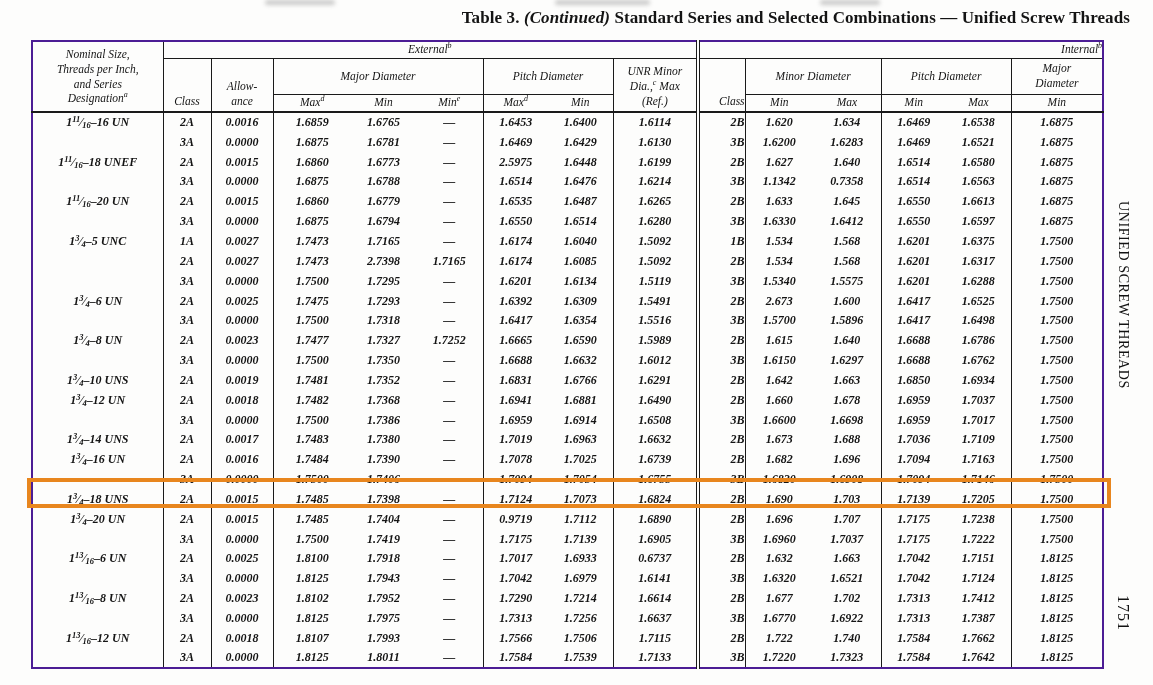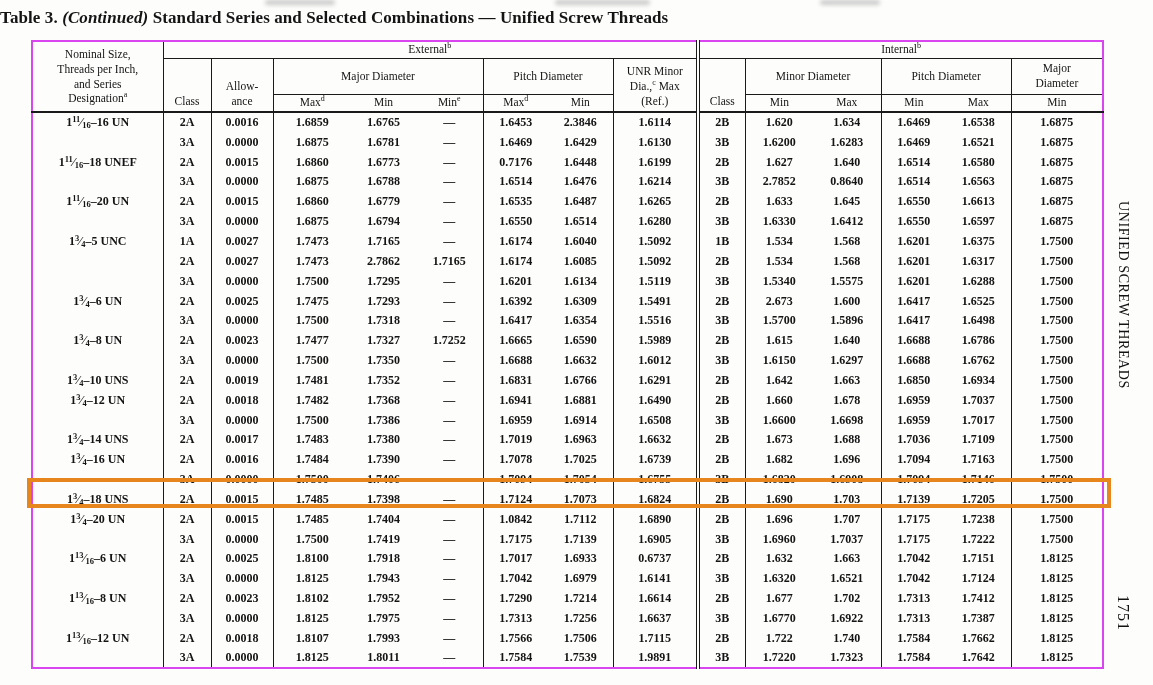--- a/index.html
+++ b/index.html
@@ -4,36 +4,36 @@
 <style>
   html,body{margin:0;padding:0;}
   body{
     width:1153px;height:685px;position:relative;overflow:hidden;
     background:#fdfdfc;color:#141414;
     font-family:"Liberation Serif", serif;
   }
   
   .smudge{position:absolute;top:0;height:5px;background:#8a8a8a;opacity:.45;filter:blur(2px);border-radius:3px;}
   
-  .page-title{position:absolute;top:8px;left:0;width:1130px;text-align:left;
+  .page-title{position:absolute;top:8px;left:0;width:1130px;text-align:right;
     font-size:17px;font-weight:bold;letter-spacing:.1px;}
   .page-title .cont{font-style:italic;}
   
   table.main{position:absolute;left:31px;top:40px;width:1069px;
     border-collapse:collapse;table-layout:fixed;
-    border:2px solid #d946ef;}
+    border:2px solid #4c1d95;font-style:italic;}
   th,td{padding:0;margin:0;text-align:center;vertical-align:middle;overflow:hidden;white-space:nowrap;}
   thead th{font-weight:normal;font-size:11.5px;line-height:1.3;}
   thead tr.t1{height:17px;}
   thead tr.t2{height:36px;}
   thead tr.t3{height:18px;margin-left:36px;}
   tbody tr{height:19.85px;}
   tbody td{font-size:12px;font-weight:bold;line-height:1;}
   .bl{border-left:1px solid #1a1a1a;}
-  .bld{border-left:4px double #1a1a1a;}
+  .bld{border-left:4px double #1a1a1a;text-align:right;}
   .hb{border-bottom:1px solid #1a1a1a;}
   .hb2{border-bottom:2px solid #1a1a1a;}
   .vbot{vertical-align:bottom;padding-bottom:2px;}
   thead sup{font-size:8px;line-height:0;}
   td.size-cell{font-size:12px;}
   td.size-cell sup,td.size-cell sub{font-size:8.5px;line-height:0;}
   td.size-cell sup{vertical-align:4px;}
   td.size-cell sub{vertical-align:-2px;}
   
   .hl-box{position:absolute;left:27px;top:478px;width:1076px;height:22px;
@@ -121,21 +121,21 @@
   </thead>
   <tbody>
       <tr>
         <td class="size-cell">1<sup>11</sup>⁄<sub>16</sub>–16 UN</td>
         <td class="bl">2A</td>
         <td class="bl">0.0016</td>
         <td class="bl">1.6859</td>
         <td>1.6765</td>
         <td>—</td>
         <td class="bl">1.6453</td>
-        <td>2.3846</td>
+        <td>1.6400</td>
         <td class="bl">1.6114</td>
         <td class="bld">2B</td>
         <td class="bl">1.620</td>
         <td>1.634</td>
         <td class="bl">1.6469</td>
         <td>1.6538</td>
         <td class="bl">1.6875</td>
       </tr>
       <tr>
         <td class="size-cell"></td>
@@ -154,43 +154,43 @@
         <td>1.6521</td>
         <td class="bl">1.6875</td>
       </tr>
       <tr>
         <td class="size-cell">1<sup>11</sup>⁄<sub>16</sub>–18 UNEF</td>
         <td class="bl">2A</td>
         <td class="bl">0.0015</td>
         <td class="bl">1.6860</td>
         <td>1.6773</td>
         <td>—</td>
-        <td class="bl">0.7176</td>
+        <td class="bl">2.5975</td>
         <td>1.6448</td>
         <td class="bl">1.6199</td>
         <td class="bld">2B</td>
         <td class="bl">1.627</td>
         <td>1.640</td>
         <td class="bl">1.6514</td>
         <td>1.6580</td>
         <td class="bl">1.6875</td>
       </tr>
       <tr>
         <td class="size-cell"></td>
         <td class="bl">3A</td>
         <td class="bl">0.0000</td>
         <td class="bl">1.6875</td>
         <td>1.6788</td>
         <td>—</td>
         <td class="bl">1.6514</td>
         <td>1.6476</td>
         <td class="bl">1.6214</td>
         <td class="bld">3B</td>
-        <td class="bl">2.7852</td>
-        <td>0.8640</td>
+        <td class="bl">1.1342</td>
+        <td>0.7358</td>
         <td class="bl">1.6514</td>
         <td>1.6563</td>
         <td class="bl">1.6875</td>
       </tr>
       <tr>
         <td class="size-cell">1<sup>11</sup>⁄<sub>16</sub>–20 UN</td>
         <td class="bl">2A</td>
         <td class="bl">0.0015</td>
         <td class="bl">1.6860</td>
         <td>1.6779</td>
@@ -237,21 +237,21 @@
         <td>1.568</td>
         <td class="bl">1.6201</td>
         <td>1.6375</td>
         <td class="bl">1.7500</td>
       </tr>
       <tr>
         <td class="size-cell"></td>
         <td class="bl">2A</td>
         <td class="bl">0.0027</td>
         <td class="bl">1.7473</td>
-        <td>2.7862</td>
+        <td>2.7398</td>
         <td>1.7165</td>
         <td class="bl">1.6174</td>
         <td>1.6085</td>
         <td class="bl">1.5092</td>
         <td class="bld">2B</td>
         <td class="bl">1.534</td>
         <td>1.568</td>
         <td class="bl">1.6201</td>
         <td>1.6317</td>
         <td class="bl">1.7500</td>
@@ -460,21 +460,21 @@
         <td>1.7205</td>
         <td class="bl">1.7500</td>
       </tr>
       <tr>
         <td class="size-cell">1<sup>3</sup>⁄<sub>4</sub>–20 UN</td>
         <td class="bl">2A</td>
         <td class="bl">0.0015</td>
         <td class="bl">1.7485</td>
         <td>1.7404</td>
         <td>—</td>
-        <td class="bl">1.0842</td>
+        <td class="bl">0.9719</td>
         <td>1.7112</td>
         <td class="bl">1.6890</td>
         <td class="bld">2B</td>
         <td class="bl">1.696</td>
         <td>1.707</td>
         <td class="bl">1.7175</td>
         <td>1.7238</td>
         <td class="bl">1.7500</td>
       </tr>
       <tr>
@@ -581,21 +581,21 @@
       </tr>
       <tr>
         <td class="size-cell"></td>
         <td class="bl">3A</td>
         <td class="bl">0.0000</td>
         <td class="bl">1.8125</td>
         <td>1.8011</td>
         <td>—</td>
         <td class="bl">1.7584</td>
         <td>1.7539</td>
-        <td class="bl">1.9891</td>
+        <td class="bl">1.7133</td>
         <td class="bld">3B</td>
         <td class="bl">1.7220</td>
         <td>1.7323</td>
         <td class="bl">1.7584</td>
         <td>1.7642</td>
         <td class="bl">1.8125</td>
       </tr>
     </tbody>
 </table>
 

